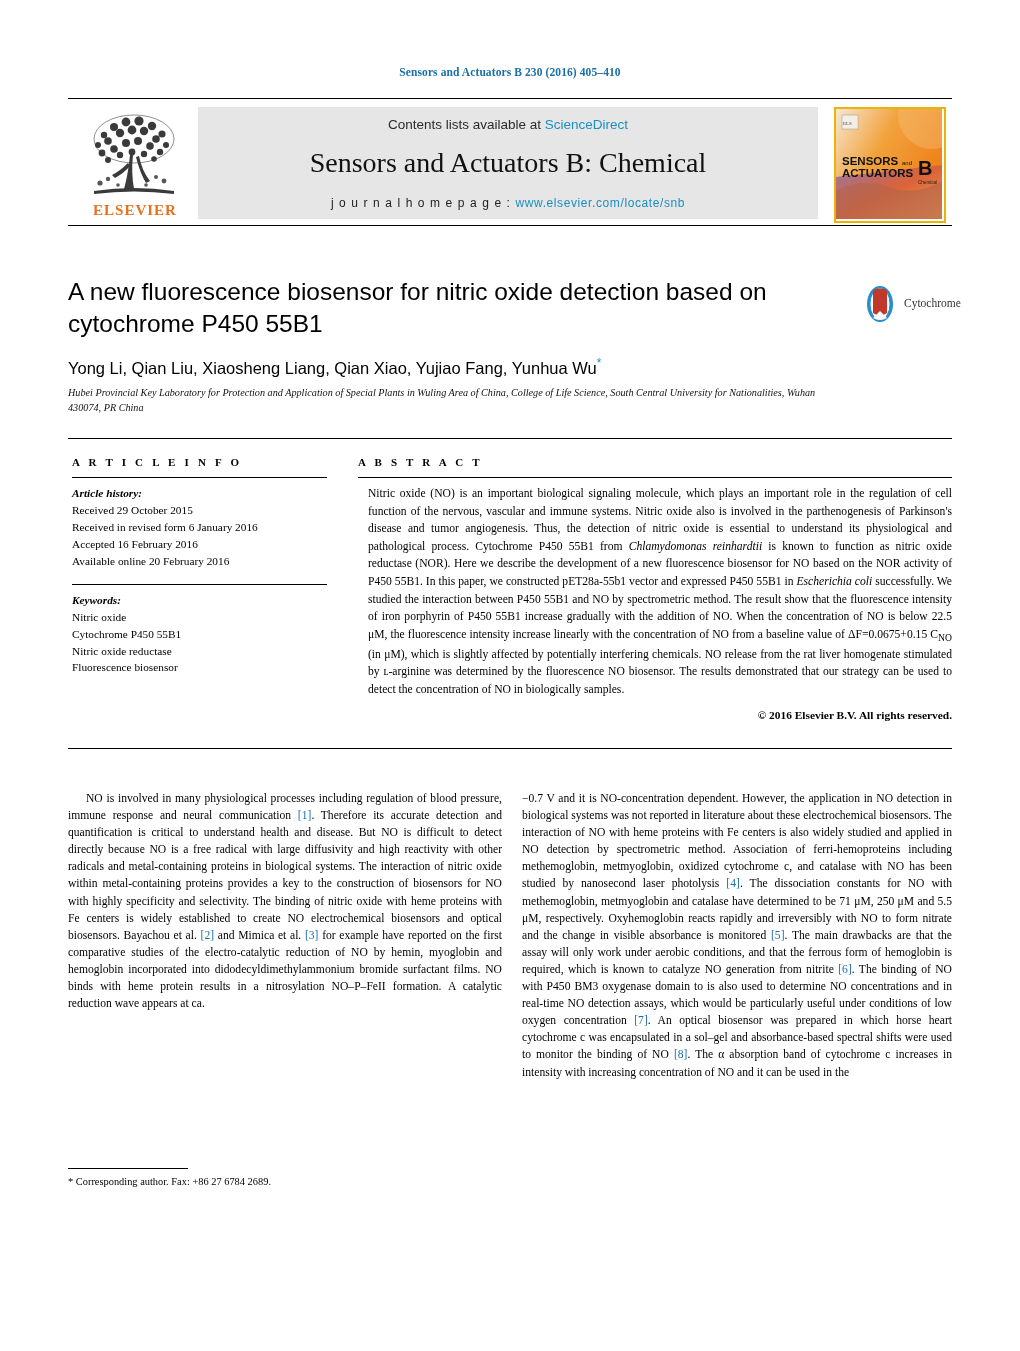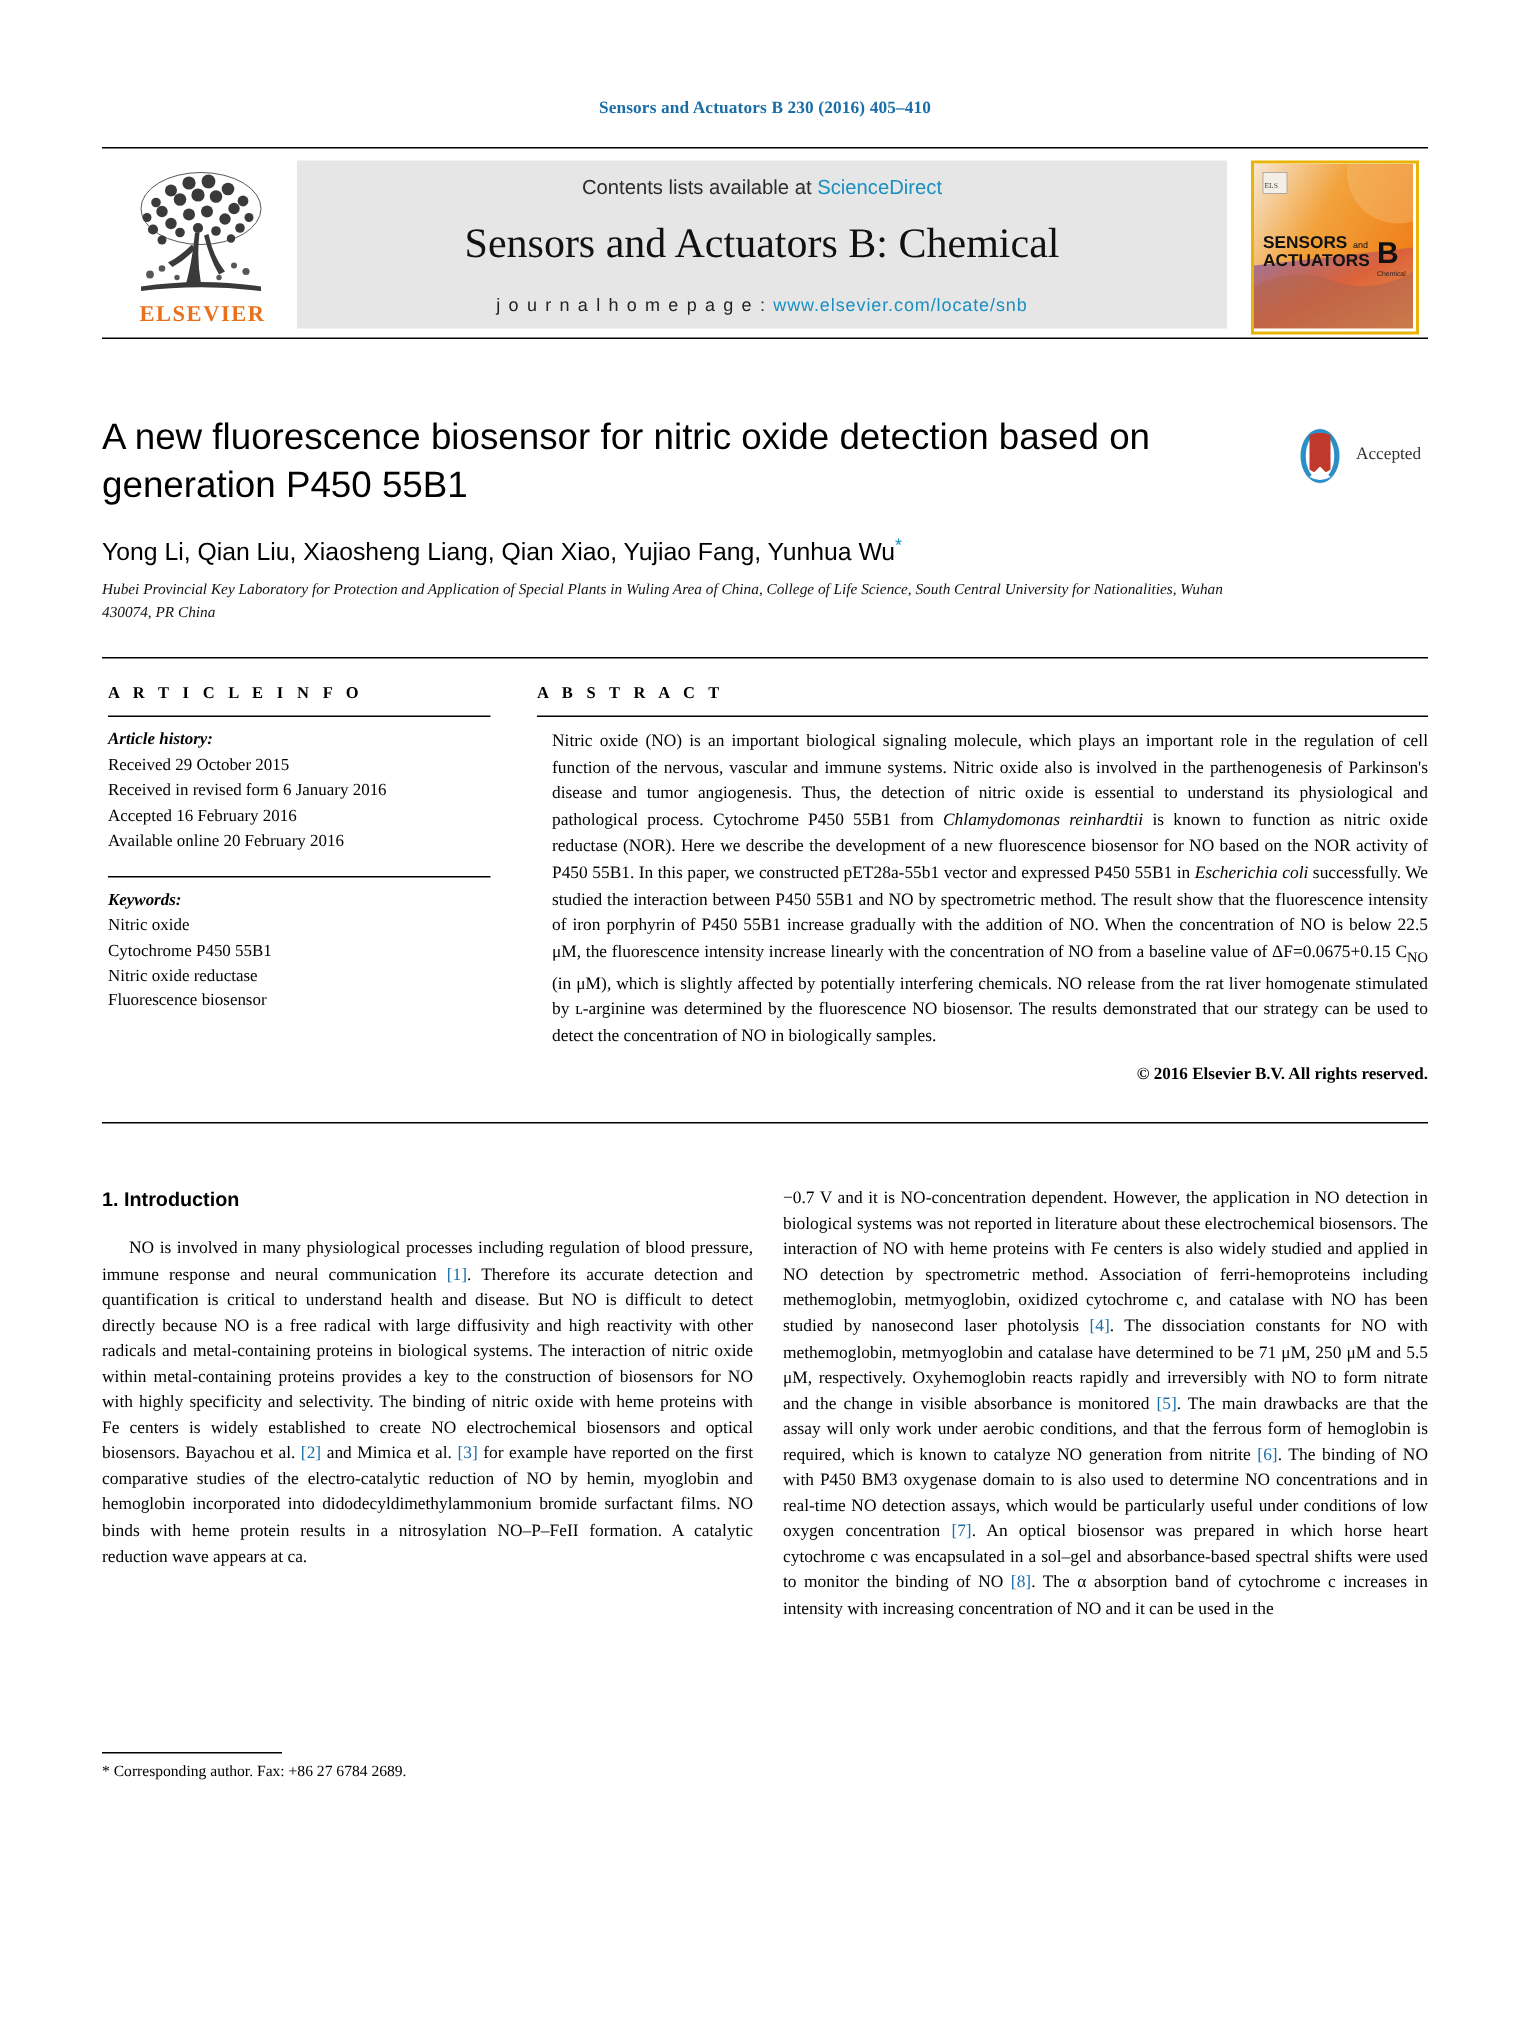--- a/index.html
+++ b/index.html
@@ -298,30 +298,30 @@
           <text x="6" y="68" font-family="Liberation Sans, sans-serif" font-size="11.5" font-weight="bold" fill="#111">ACTUATORS</text>
           <text x="82" y="66" font-family="Liberation Sans, sans-serif" font-size="20" font-weight="bold" fill="#111">B</text>
           <text x="82" y="75" font-family="Liberation Sans, sans-serif" font-size="4.6" fill="#222">Chemical</text>
         </svg>
       </div>
 
     </div>
   </div>
 
   <div class="title-block">
-    <div class="art-title">A new fluorescence biosensor for nitric oxide detection based on generation P450 55B1</div>
+    <div class="art-title">A new fluorescence biosensor for nitric oxide detection based on cytochrome P450 55B1</div>
 
     <div class="crossmark">
       <svg width="40" height="40" viewBox="0 0 40 40">
         <ellipse cx="20" cy="20" rx="13" ry="18" fill="#2a8fc9"></ellipse>
         <ellipse cx="20" cy="20" rx="9.5" ry="15.5" fill="#ffffff"></ellipse>
         <path d="M13 6 q7 -3 14 0 l0 23 q-7 5 -14 0 z" fill="#c0392b"></path>
         <path d="M20 27 l7 7 q-7 4 -14 0 z" fill="#ffffff"></path>
       </svg>
-      <div class="cm-label">Accepted</div>
+      <div class="cm-label">Cytochrome</div>
     </div>
 
     <div class="authors">
       <span>Yong Li, Qian Liu, Xiaosheng Liang, Qian Xiao, Yujiao Fang, Yunhua Wu</span><span class="star">*</span>
     </div>
 
     <div class="affil">Hubei Provincial Key Laboratory for Protection and Application of Special Plants in Wuling Area of China, College of Life Science, South Central University for Nationalities, Wuhan 430074, PR China</div>
   </div>
 
   <div class="rule-top"></div>
@@ -352,21 +352,20 @@
   <div class="abscol">
     <div class="sec-head">A B S T R A C T</div>
     <div class="thin-rule"></div>
     <div class="abstract-text"><span>Nitric oxide (NO) is an important biological signaling molecule, which plays an important role in the regulation of cell function of the nervous, vascular and immune systems. Nitric oxide also is involved in the parthenogenesis of Parkinson's disease and tumor angiogenesis. Thus, the detection of nitric oxide is essential to understand its physiological and pathological process. Cytochrome P450 55B1 from </span><i>Chlamydomonas reinhardtii</i><span> is known to function as nitric oxide reductase (NOR). Here we describe the development of a new fluorescence biosensor for NO based on the NOR activity of P450 55B1. In this paper, we constructed pET28a-55b1 vector and expressed P450 55B1 in </span><i>Escherichia coli</i><span> successfully. We studied the interaction between P450 55B1 and NO by spectrometric method. The result show that the fluorescence intensity of iron porphyrin of P450 55B1 increase gradually with the addition of NO. When the concentration of NO is below 22.5 μM, the fluorescence intensity increase linearly with the concentration of NO from a baseline value of ΔF=0.0675+0.15 C</span><sub>NO</sub><span> (in μM), which is slightly affected by potentially interfering chemicals. NO release from the rat liver homogenate stimulated by ʟ-arginine was determined by the fluorescence NO biosensor. The results demonstrated that our strategy can be used to detect the concentration of NO in biologically samples.</span></div>
     <div class="copyright">© 2016 Elsevier B.V. All rights reserved.</div>
   </div>
 
   <div class="rule-bottom"></div>
 
   <div class="bodycol col-left">
-    <div class="intro-head">1.  Introduction</div>
     <p><span>NO is involved in many physiological processes including regulation of blood pressure, immune response and neural communication </span><span class="ref">[1]</span><span>. Therefore its accurate detection and quantification is critical to understand health and disease. But NO is difficult to detect directly because NO is a free radical with large diffusivity and high reactivity with other radicals and metal-containing proteins in biological systems. The interaction of nitric oxide within metal-containing proteins provides a key to the construction of biosensors for NO with highly specificity and selectivity. The binding of nitric oxide with heme proteins with Fe centers is widely established to create NO electrochemical biosensors and optical biosensors. Bayachou et al. </span><span class="ref">[2]</span><span> and Mimica et al. </span><span class="ref">[3]</span><span> for example have reported on the first comparative studies of the electro-catalytic reduction of NO by hemin, myoglobin and hemoglobin incorporated into didodecyldimethylammonium bromide surfactant films. NO binds with heme protein results in a nitrosylation NO–P–FeII formation. A catalytic reduction wave appears at ca.</span></p>
   </div>
 
   <div class="bodycol col-right">
     <p style="text-indent:0;"><span>−0.7 V and it is NO-concentration dependent. However, the application in NO detection in biological systems was not reported in literature about these electrochemical biosensors. The interaction of NO with heme proteins with Fe centers is also widely studied and applied in NO detection by spectrometric method. Association of ferri-hemoproteins including methemoglobin, metmyoglobin, oxidized cytochrome c, and catalase with NO has been studied by nanosecond laser photolysis </span><span class="ref">[4]</span><span>. The dissociation constants for NO with methemoglobin, metmyoglobin and catalase have determined to be 71 μM, 250 μM and 5.5 μM, respectively. Oxyhemoglobin reacts rapidly and irreversibly with NO to form nitrate and the change in visible absorbance is monitored </span><span class="ref">[5]</span><span>. The main drawbacks are that the assay will only work under aerobic conditions, and that the ferrous form of hemoglobin is required, which is known to catalyze NO generation from nitrite </span><span class="ref">[6]</span><span>. The binding of NO with P450 BM3 oxygenase domain to is also used to determine NO concentrations and in real-time NO detection assays, which would be particularly useful under conditions of low oxygen concentration </span><span class="ref">[7]</span><span>. An optical biosensor was prepared in which horse heart cytochrome c was encapsulated in a sol–gel and absorbance-based spectral shifts were used to monitor the binding of NO </span><span class="ref">[8]</span><span>. The α absorption band of cytochrome c increases in intensity with increasing concentration of NO and it can be used in the</span></p>
   </div>
 
   <div class="footnote">
     <div class="fn-rule"></div>
     <div class="fn-line">* Corresponding author. Fax: +86 27 6784 2689.</div>

